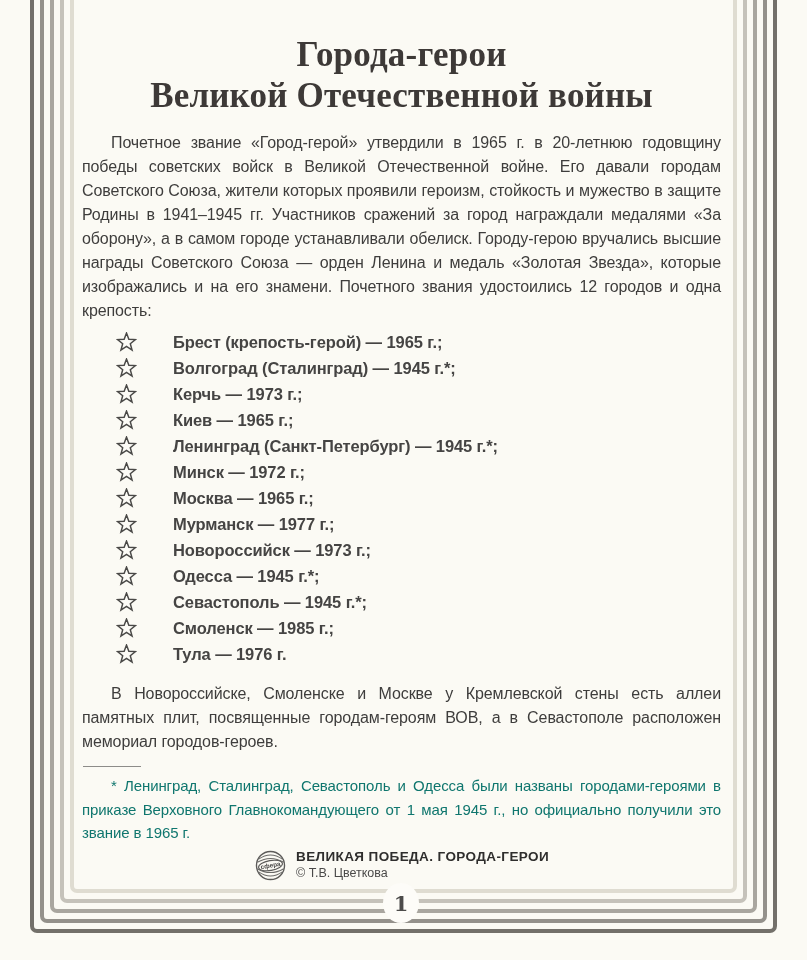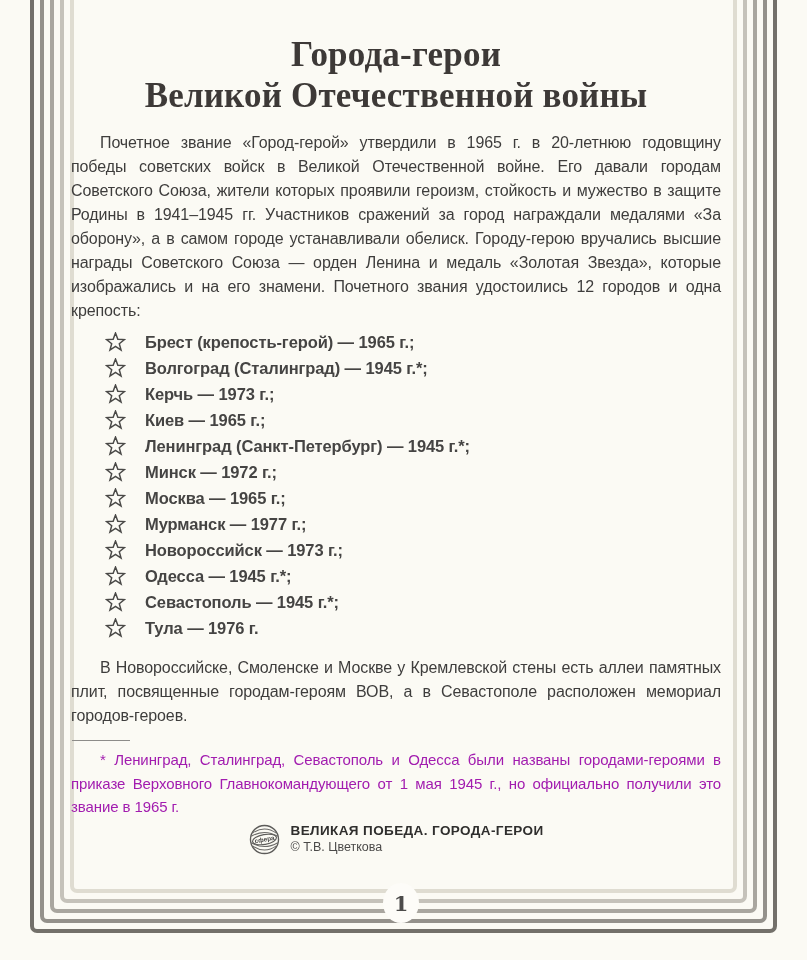--- a/index.html
+++ b/index.html
@@ -13,40 +13,40 @@
     color:#3e3d3c;
   }
   
   .frame{position:absolute;top:-24px;border-style:solid;border-width:4px;border-radius:7px;pointer-events:none;}
   .f1{left:30px;right:30px;bottom:27px;border-color:#73706a;}
   .f2{left:40px;right:40px;bottom:37px;border-color:#94918b;}
   .f3{left:50px;right:50px;bottom:47px;border-color:#a9a69f;}
   .f4{left:60px;right:60px;bottom:57px;border-color:#c5c2ba;}
   .f5{left:70px;right:70px;bottom:67px;border-color:#dfdcd1;}
   
-  .content{position:absolute;left:71px;right:86px;top:34px;}
+  .content{position:absolute;left:82px;right:86px;top:34px;}
   .title{
     font-family:"Liberation Serif",serif;
     font-weight:bold;font-size:35px;line-height:41px;
     text-align:center;color:#3d3937;margin:0 0 15px 0;letter-spacing:.2px;
   }
   .para{
     font-size:16px;line-height:24px;letter-spacing:-0.1px;
     text-align:justify;text-indent:29px;margin:0;color:#3e3d3c;
   }
   .intro{margin-bottom:6px;}
   .city-list{margin:0 0 15px 0;padding:0 0 0 34px;list-style:none;}
-  .city-row{display:flex;align-items:center;height:26px;}
+  .city-row{display:flex;align-items:center;height:26px;gap:17px;}
   .star{flex:0 0 auto;margin-right:19px;}
   .city-label{font-size:16.5px;font-weight:bold;color:#454443;letter-spacing:-0.1px;white-space:nowrap;}
   .outro{margin-bottom:12px;}
   .foot-rule{width:58px;height:0;border:none;border-top:1.5px solid #8d8c89;margin:0 0 7px 1px;}
   .footnote{
     font-size:15px;line-height:23.5px;letter-spacing:-0.1px;
-    text-align:justify;text-indent:29px;margin:0 0 1px 0;color:#a21caf;
+    text-align:justify;text-indent:29px;margin:0 0 1px 0;color:#0f766e;
   }
   
   .brand{display:flex;justify-content:center;align-items:center;gap:9px;margin-top:4px;}
   .brand-text{display:flex;flex-direction:column;line-height:1.25;}
   .brand-series{font-size:13.5px;font-weight:bold;letter-spacing:.4px;color:#2f2e2d;}
   .brand-copy{font-size:12.5px;color:#4a4948;}
   
   .watermark{
     position:absolute;left:84px;top:427px;z-index:6;
     font-family:"DejaVu Sans",sans-serif;font-weight:bold;
@@ -154,20 +154,26 @@
           <span class="city-label">Одесса — 1945 г.*;</span>
         </li>
 
         <li class="city-row">
           <svg class="star" width="21" height="21" viewBox="0 0 20 20">
             <path d="M10,1 L12.23,6.93 L18.56,7.22 L13.61,11.17 L15.29,17.28 L10,13.8 L4.71,17.28 L6.39,11.17 L1.44,7.22 L7.77,6.93 Z" fill="#fcfbf6" stroke="#4a4947" stroke-width="1.4" stroke-linejoin="miter"></path>
           </svg>
           <span class="city-label">Севастополь — 1945 г.*;</span>
         </li>
 
+        <li class="city-row">
+          <svg class="star" width="21" height="21" viewBox="0 0 20 20">
+            <path d="M10,1 L12.23,6.93 L18.56,7.22 L13.61,11.17 L15.29,17.28 L10,13.8 L4.71,17.28 L6.39,11.17 L1.44,7.22 L7.77,6.93 Z" fill="#fcfbf6" stroke="#4a4947" stroke-width="1.4" stroke-linejoin="miter"></path>
+          </svg>
+          <span class="city-label">Смоленск — 1985 г.;</span>
+        </li>
 
         <li class="city-row">
           <svg class="star" width="21" height="21" viewBox="0 0 20 20">
             <path d="M10,1 L12.23,6.93 L18.56,7.22 L13.61,11.17 L15.29,17.28 L10,13.8 L4.71,17.28 L6.39,11.17 L1.44,7.22 L7.77,6.93 Z" fill="#fcfbf6" stroke="#4a4947" stroke-width="1.4" stroke-linejoin="miter"></path>
           </svg>
           <span class="city-label">Тула — 1976 г.</span>
         </li>
       </ul>
 
     <p class="para outro">В Новороссийске, Смоленске и Москве у Кремлевской стены есть аллеи памятных плит, посвященные городам-героям ВОВ, а в Севастополе расположен мемориал городов-героев.</p>

